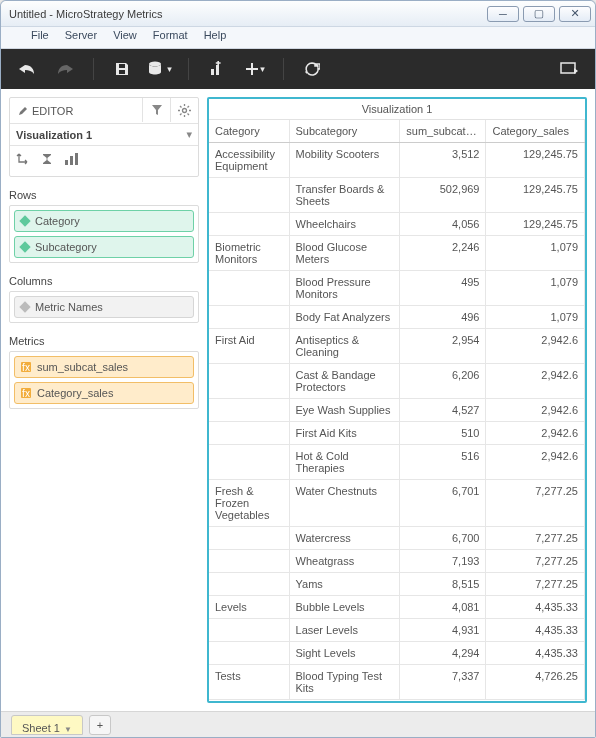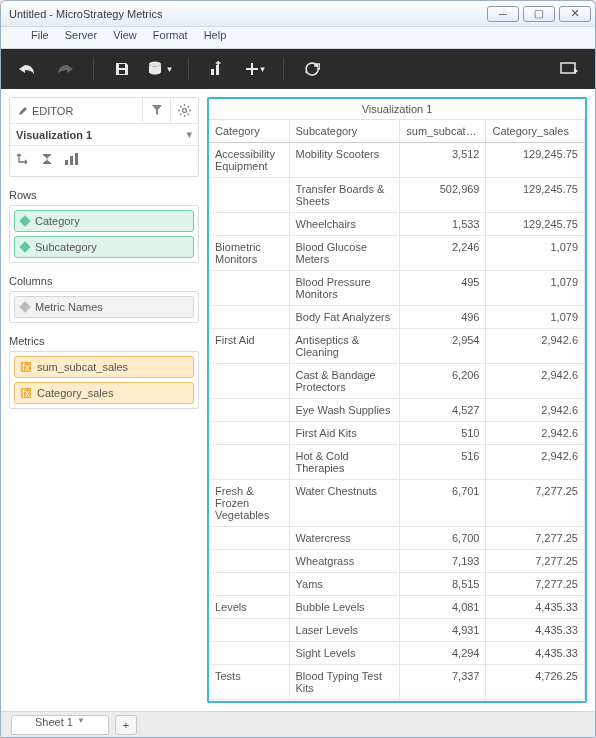--- a/index.html
+++ b/index.html
@@ -38,21 +38,21 @@
   .pill.metric .dot { width:10px; height:10px; background:#f2ad3c; color:#fff; font-size:10px; display:flex;align-items:center;justify-content:center; border-radius:1px; }
   .viz { flex:1; border:2px solid #3fb7cf; border-radius:2px; background:#fff; display:flex; flex-direction:column; min-width:0; }
   .viz-title { text-align:center; padding:4px 0; color:#555; border-bottom:1px solid #e2e2e2; }
   .grid { flex:1; overflow:hidden; }
   table { border-collapse:collapse; width:100%; table-layout:fixed; }
   th, td { padding:5px 6px; text-align:left; vertical-align:top; border-bottom:1px solid #e6e6e6; border-right:1px solid #e6e6e6; color:#555; }
   th { background:#fff; font-weight:normal; border-bottom:1px solid #ccc; white-space:nowrap; overflow:hidden; text-overflow:ellipsis; }
   td.num { text-align:right; }
   col.c1 { width:78px; } col.c2 { width:108px; } col.c3 { width:84px; } col.c4 { width:96px; }
   .sheetbar { height:26px; background:#ececec; border-top:1px solid #d6d6d6; display:flex; align-items:center; padding:0 10px; gap:6px; }
-  .sheettab { height:20px; background:#ffffff; border:1px solid #c8c8c8; border-radius:3px 3px 0 0; display:flex; align-items:flex-start; padding:0 23px; gap:4px; }
+  .sheettab { height:20px; background:#fef9c3; border:1px solid #c8c8c8; border-radius:3px 3px 0 0; display:flex; align-items:flex-end; padding:0 10px; gap:4px; }
   .addsheet { width:22px; height:20px; background:#f6f6f6; border:1px solid #c8c8c8; border-radius:3px; display:flex; align-items:center; justify-content:center; }
 </style>
 </head>
 <body>
 
 <div class="window">
   <div class="titlebar">
     <span class="title">Untitled - MicroStrategy Metrics</span>
     <div class="winbtn">─</div>
     <div class="winbtn">▢</div>
@@ -230,21 +230,21 @@
               </tr>
               <tr>
                 <td></td>
                 <td>Transfer Boards &amp; Sheets</td>
                 <td class="num">502,969</td>
                 <td class="num">129,245.75</td>
               </tr>
               <tr>
                 <td></td>
                 <td>Wheelchairs</td>
-                <td class="num">1,533</td>
+                <td class="num">4,056</td>
                 <td class="num">129,245.75</td>
               </tr>
               <tr>
                 <td>Biometric Monitors</td>
                 <td>Blood Glucose Meters</td>
                 <td class="num">2,246</td>
                 <td class="num">1,079</td>
               </tr>
               <tr>
                 <td></td>

